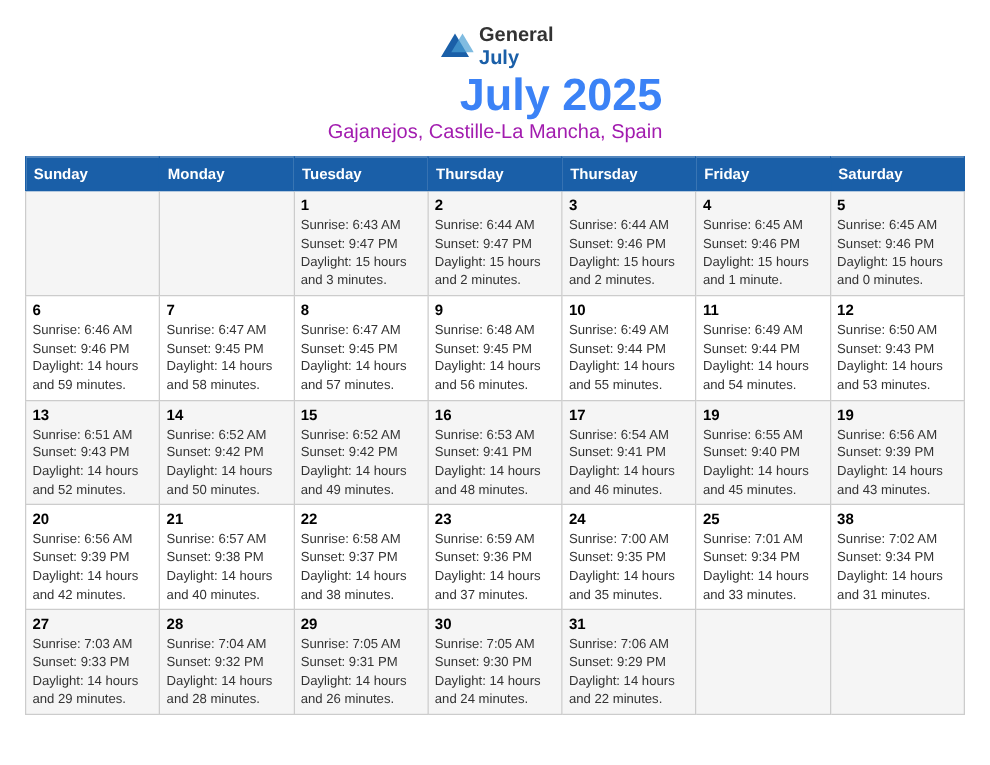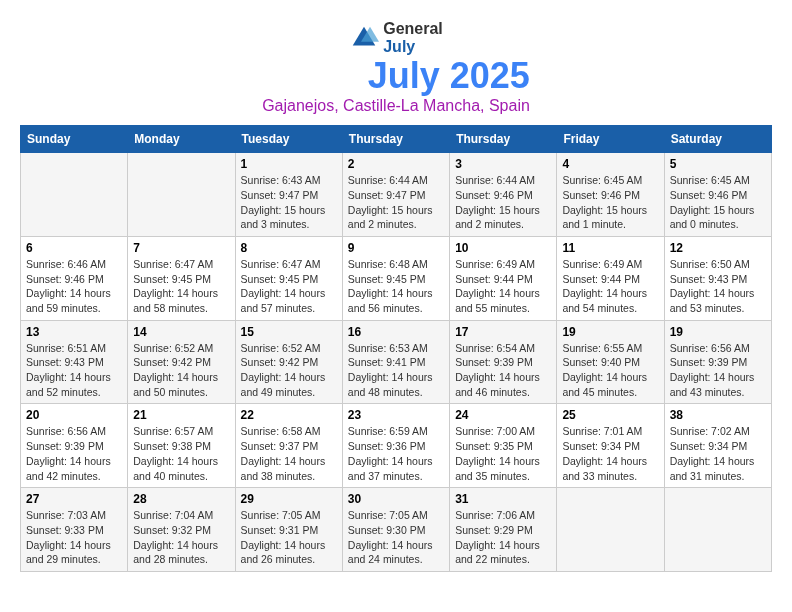--- a/index.html
+++ b/index.html
@@ -244,21 +244,21 @@
         <td>
           <span class="day-num">16</span>
           <div class="day-info" style="white-space: pre-line;">Sunrise: 6:53 AM
 Sunset: 9:41 PM
 Daylight: 14 hours
 and 48 minutes.</div>
         </td>
         <td>
           <span class="day-num">17</span>
           <div class="day-info" style="white-space: pre-line;">Sunrise: 6:54 AM
-Sunset: 9:39 PM
+Sunset: 9:41 PM
 Daylight: 14 hours
 and 46 minutes.</div>
         </td>
         <td>
           <span class="day-num">19</span>
           <div class="day-info" style="white-space: pre-line;">Sunrise: 6:55 AM
 Sunset: 9:40 PM
 Daylight: 14 hours
 and 45 minutes.</div>
         </td>

